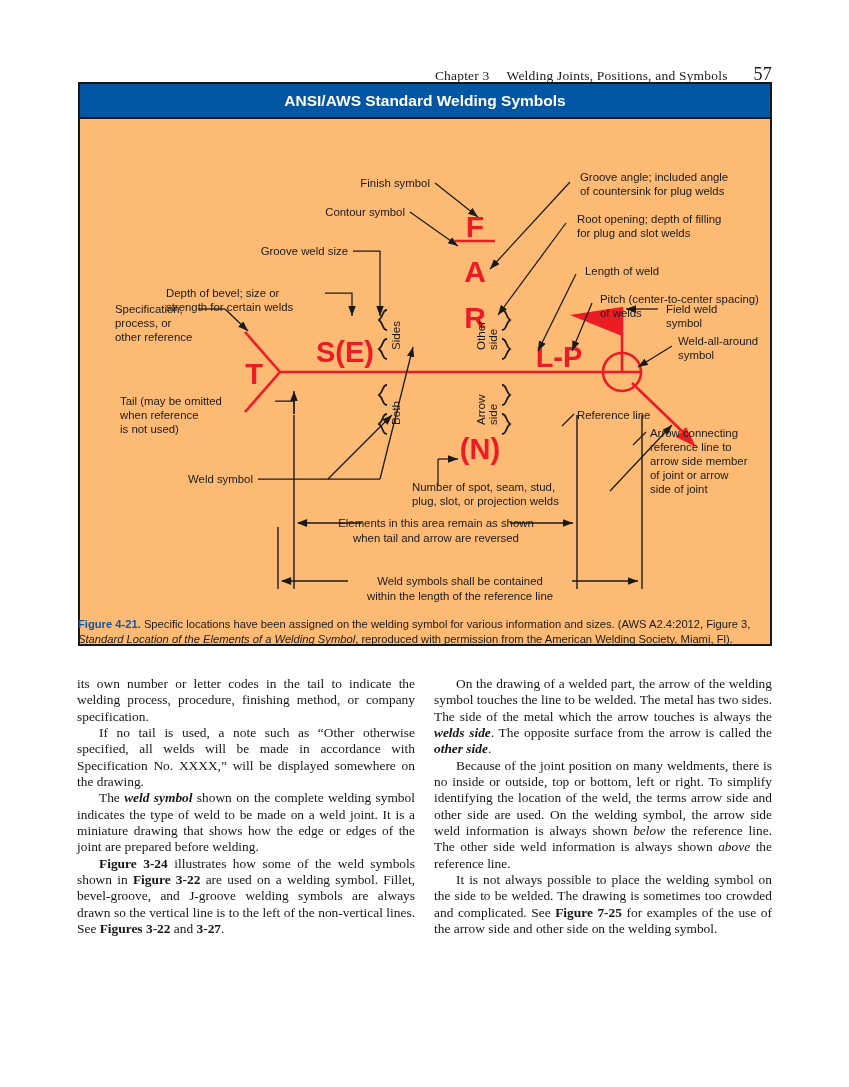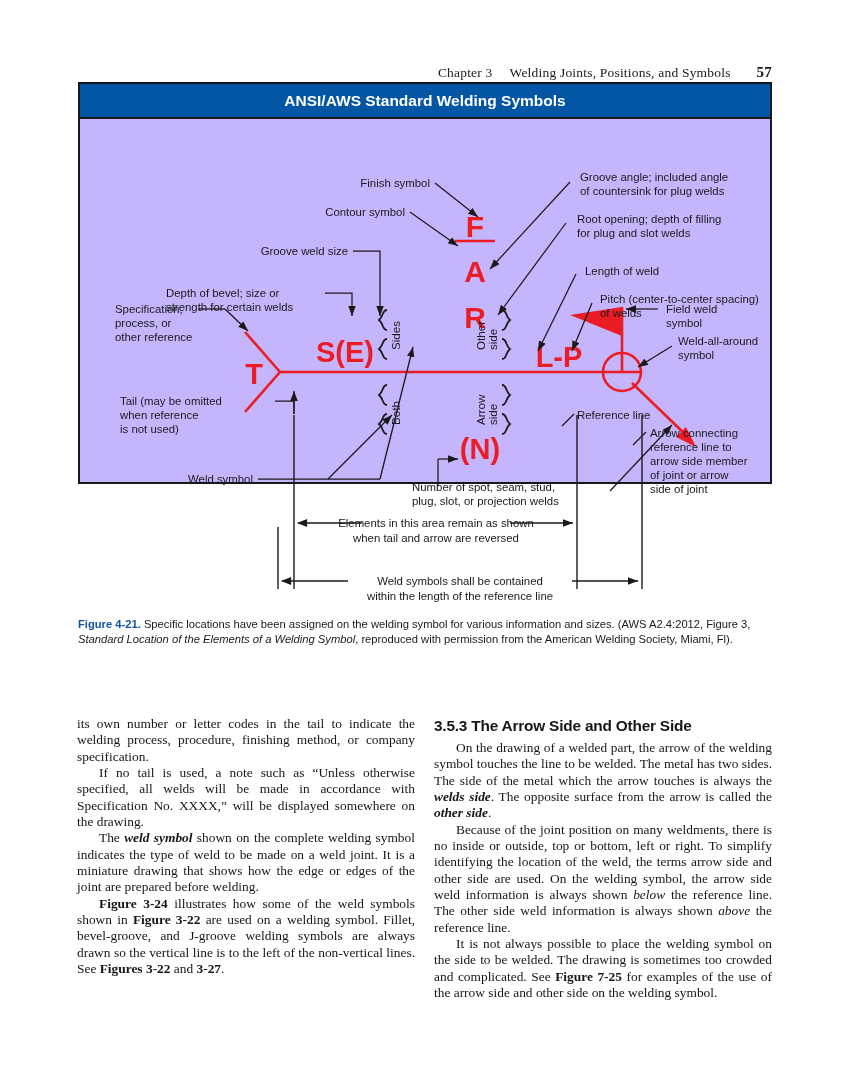--- a/index.html
+++ b/index.html
@@ -29,35 +29,35 @@
     padding-right: 77px;
     box-sizing: border-box;
     font-family: "Liberation Serif", serif;
     font-size: 13.5px;
     letter-spacing: 0.2px;
     margin-top: 20px;
   }
   .running-head .rh-chapter { margin-right: 17px; }
   .running-head .rh-title { margin-right: 26px; }
   .running-head .rh-page {
-    font-weight: bold;
-    font-size: 15px;
+    font-weight: normal;
+    font-size: 18px;
     text-align: center;
   }
 
   
   .figure-box {
     position: absolute;
     left: 78px;
     top: 82px;
     width: 694px;
-    height: 402px;
+    height: 564px;
     border: 2px solid #16181a;
     box-sizing: border-box;
-    background: #c4b5fd;
+    background: #fdba74;
   }
   .figure-title-bar {
     position: absolute;
     left: 0; top: 0;
     width: 100%;
     height: 35px;
     background: #0356a4;
     color: #ffffff;
     font-family: "Liberation Sans", sans-serif;
     font-weight: bold;
@@ -90,21 +90,21 @@
   }
   .figure-caption .fig-num {
     color: #1256a0;
     font-weight: bold;
   }
   .figure-caption i { font-style: italic; }
 
   
   .body-col {
     position: absolute;
-    top: 716px;
+    top: 676px;
     width: 338px;
     font-family: "Liberation Serif", serif;
     font-size: 13.4px;
     line-height: 16.35px;
     text-align: justify;
     color: #161616;
   }
   .col-left  { left: 77px; }
   .col-right { left: 434px; }
 
@@ -314,23 +314,22 @@
     </svg>
   </div>
 </div>
 
 <div class="figure-caption">
   <span class="fig-num">Figure 4-21.</span><span> Specific locations have been assigned on the welding symbol for various information and sizes. (AWS A2.4:2012, Figure 3, </span><i>Standard Location of the Elements of a Welding Symbol</i><span>, reproduced with permission from the American Welding Society, Miami, Fl).</span>
 </div>
 
 <div class="body-col col-left">
   <p class="no-indent">its own number or letter codes in the tail to indicate the welding process, procedure, finishing method, or company specification.</p>
-  <p>If no tail is used, a note such as “Unless otherwise specified, all welds will be made in accordance with Specification No. XXXX,” will be displayed somewhere on the drawing.</p>
+  <p>If no tail is used, a note such as “Other otherwise specified, all welds will be made in accordance with Specification No. XXXX,” will be displayed somewhere on the drawing.</p>
   <p><span>The </span><span class="bi">weld symbol</span><span> shown on the complete welding symbol indicates the type of weld to be made on a weld joint. It is a miniature drawing that shows how the edge or edges of the joint are prepared before welding.</span></p>
   <p><b>Figure 3-24</b><span> illustrates how some of the weld symbols shown in </span><b>Figure 3-22</b><span> are used on a welding symbol. Fillet, bevel-groove, and J-groove welding symbols are always drawn so the vertical line is to the left of the non-vertical lines. See </span><b>Figures 3-22</b><span> and </span><b>3-27</b><span>.</span></p>
 </div>
 
 <div class="body-col col-right">
-  <h2 class="first">3.5.3 The Arrow Side and Other Side</h2>
   <p><span>On the drawing of a welded part, the arrow of the welding symbol touches the line to be welded. The metal has two sides. The side of the metal which the arrow touches is always the </span><span class="bi">welds side</span><span>. The opposite surface from the arrow is called the </span><span class="bi">other side</span><span>.</span></p>
   <p><span>Because of the joint position on many weldments, there is no inside or outside, top or bottom, left or right. To simplify identifying the location of the weld, the terms arrow side and other side are used. On the welding symbol, the arrow side weld information is always shown </span><i>below</i><span> the reference line. The other side weld information is always shown </span><i>above</i><span> the reference line.</span></p>
   <p><span>It is not always possible to place the welding symbol on the side to be welded. The drawing is sometimes too crowded and complicated. See </span><b>Figure 7-25</b><span> for examples of the use of the arrow side and other side on the welding symbol.</span></p>
 </div>
 
 </body></html>

